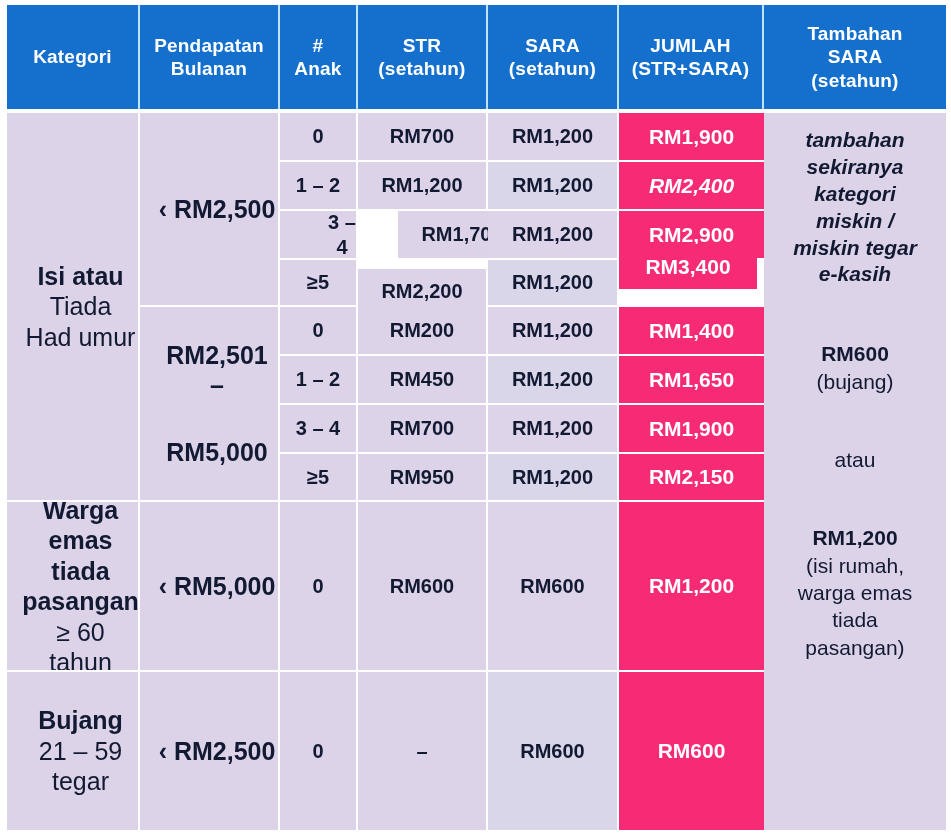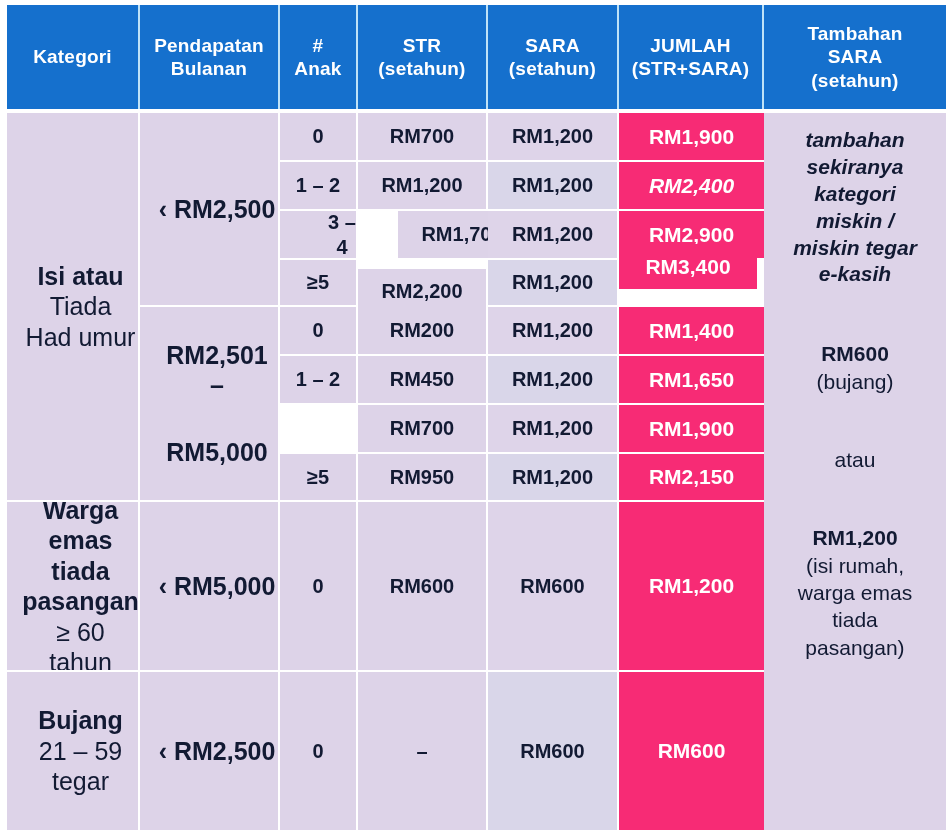--- a/index.html
+++ b/index.html
@@ -203,20 +203,21 @@
   <div class="cell bcell" style="left:280px; top:307px; width:78px; height:49px;">0</div>
   <div class="cell bcell" style="left:358px; top:307px; width:130px; height:49px;">RM200</div>
   <div class="cell bcell tintA" style="left:488px; top:307px; width:131px; height:49px;">RM1,200</div>
   <div class="cell pink" style="left:619px; top:307px; width:145px; height:49px;">RM1,400</div>
 
   <div class="cell bcell" style="left:280px; top:356px; width:78px; height:49px;">1 – 2</div>
   <div class="cell bcell" style="left:358px; top:356px; width:130px; height:49px;">RM450</div>
   <div class="cell bcell tintB" style="left:488px; top:356px; width:131px; height:49px;">RM1,200</div>
   <div class="cell pink" style="left:619px; top:356px; width:145px; height:49px;">RM1,650</div>
 
+  <div class="cell bcell" style="left:280px; top:405px; width:78px; height:49px;">3 – 4</div>
   <div class="cell bcell" style="left:358px; top:405px; width:130px; height:49px;">RM700</div>
   <div class="cell bcell tintA" style="left:488px; top:405px; width:131px; height:49px;">RM1,200</div>
   <div class="cell pink" style="left:619px; top:405px; width:145px; height:49px;">RM1,900</div>
 
   <div class="cell bcell" style="left:280px; top:454px; width:78px; height:48px;">≥5</div>
   <div class="cell bcell" style="left:358px; top:454px; width:130px; height:48px;">RM950</div>
   <div class="cell bcell tintB" style="left:488px; top:454px; width:131px; height:48px;">RM1,200</div>
   <div class="cell pink" style="left:619px; top:454px; width:145px; height:48px;">RM2,150</div>
 
   <div class="cell bcell" style="left:280px; top:502px; width:78px; height:170px;">0</div>

